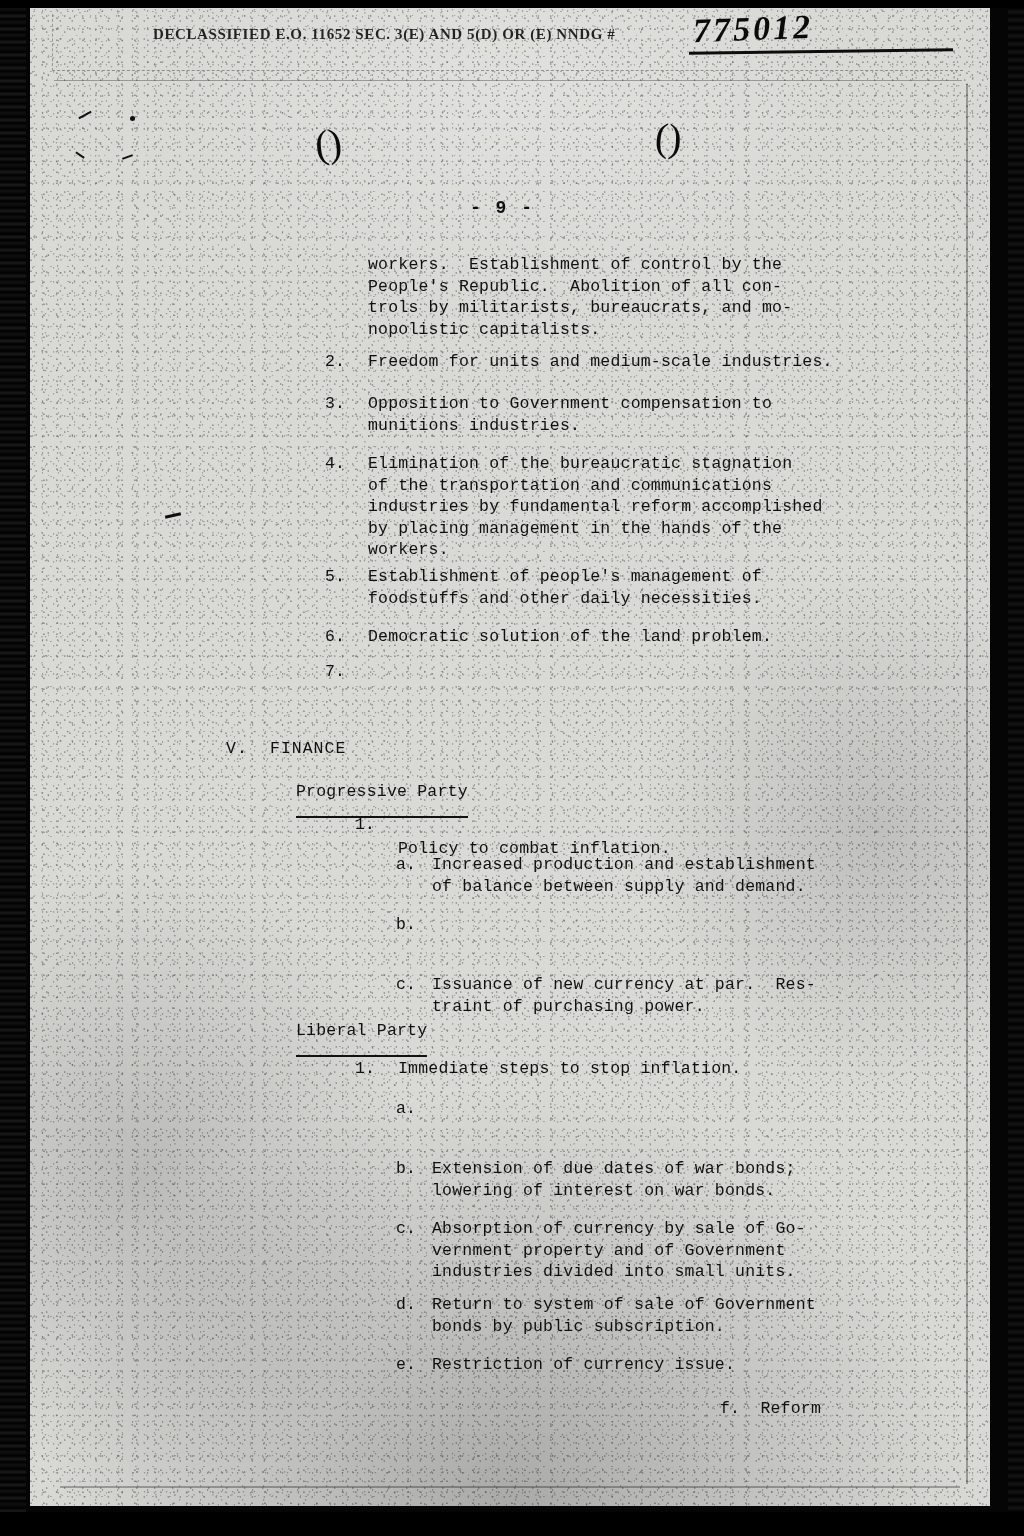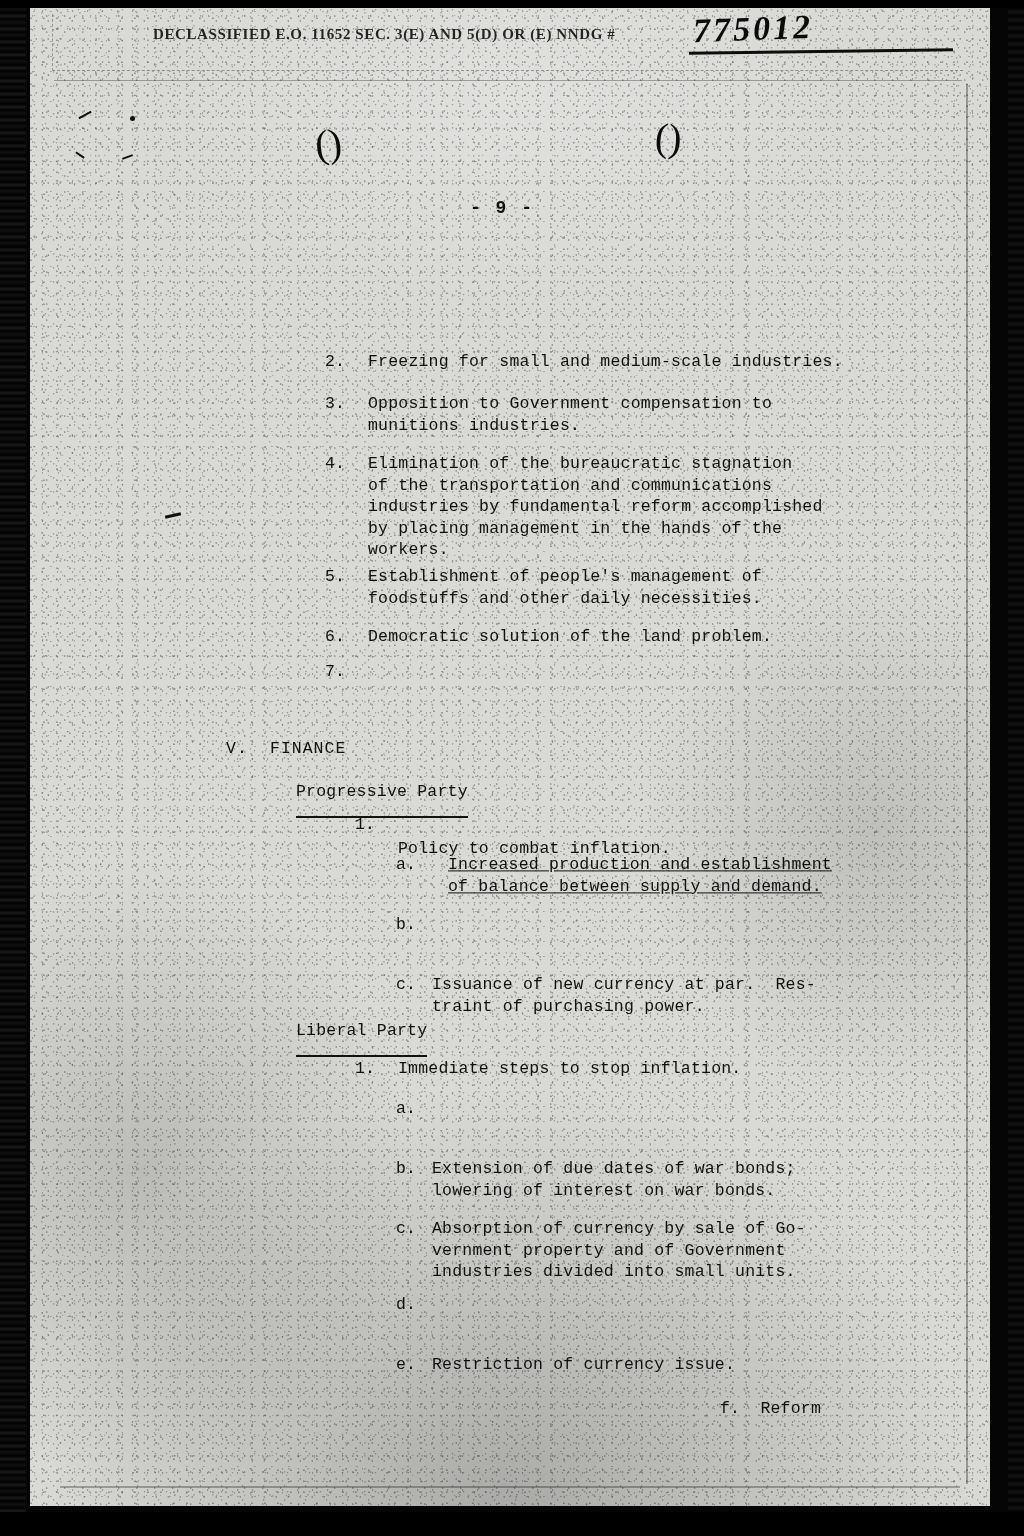--- a/index.html
+++ b/index.html
@@ -276,23 +276,27 @@
     <div class="pen-tick" id="tick-a"></div>
     <div class="pen-tick" id="tick-b"></div>
     <div class="pen-tick" id="tick-c"></div>
     <div class="pen-tick" id="tick-d"></div>
     <div class="pen-tick" id="tick-e"></div>
 
     <div id="typed-body">
 
       <div id="page-number">- 9 -</div>
 
+      <div class="block jit1" style="left:338px; top:248px;">workers.  Establishment of control by the
+People's Republic.  Abolition of all con-
+trols by militarists, bureaucrats, and mo-
+nopolistic capitalists.</div>
 
       <div class="num" style="left:295px; top:345px;">2.</div>
-      <div class="block jit2" style="left:338px; top:345px;">Freezing for small and medium-scale industries.</div>
+      <div class="block jit2" style="left:338px; top:345px;">Freedom for units and medium-scale industries.</div>
 
       <div class="num" style="left:295px; top:387px;">3.</div>
       <div class="block" style="left:338px; top:387px;">Opposition to Government compensation to
 munitions industries.</div>
 
       <div class="num" style="left:295px; top:447px;">4.</div>
       <div class="block jit1" style="left:338px; top:447px;">Elimination of the bureaucratic stagnation
 of the transportation and communications
 industries by fundamental reform accomplished
 by placing management in the hands of the
@@ -309,21 +313,21 @@
 
       <div class="heading-roman" style="left:196px; top:732px;">V.</div>
       <div class="heading-roman" style="left:240px; top:732px;">FINANCE</div>
 
       <div class="party-heading" style="left:266px; top:775px;">Progressive Party</div>
 
       <div class="num" style="left:325px; top:808px;">1.</div>
       <div class="block" style="left:368px; top:832px;">Policy to combat inflation.</div>
 
       <div class="num" style="left:366px; top:848px;">a.</div>
-      <div class="block jit1" style="left:418px; top:848px;text-decoration:underline;">Increased production and establishment
+      <div class="block jit1" style="left:402px; top:848px;">Increased production and establishment
 of balance between supply and demand.</div>
 
       <div class="num" style="left:366px; top:908px;">b.</div>
 
       <div class="num" style="left:366px; top:968px;">c.</div>
       <div class="block jit2" style="left:402px; top:968px;">Issuance of new currency at par.  Res-
 traint of purchasing power.</div>
 
       <div class="party-heading" style="left:266px; top:1014px;">Liberal Party</div>
 
@@ -335,20 +339,22 @@
       <div class="num" style="left:366px; top:1152px;">b.</div>
       <div class="block" style="left:402px; top:1152px;">Extension of due dates of war bonds;
 lowering of interest on war bonds.</div>
 
       <div class="num" style="left:366px; top:1212px;">c.</div>
       <div class="block jit2" style="left:402px; top:1212px;">Absorption of currency by sale of Go-
 vernment property and of Government
 industries divided into small units.</div>
 
       <div class="num" style="left:366px; top:1288px;">d.</div>
+      <div class="block" style="left:402px; top:1288px;">Return to system of sale of Government
+bonds by public subscription.</div>
 
       <div class="num" style="left:366px; top:1348px;">e.</div>
       <div class="block jit1" style="left:402px; top:1348px;">Restriction of currency issue.</div>
 
       <div class="catchword" style="left:690px; top:1392px;">f.  Reform</div>
 
     </div>
 
     <div id="grain"></div>
   </div>

